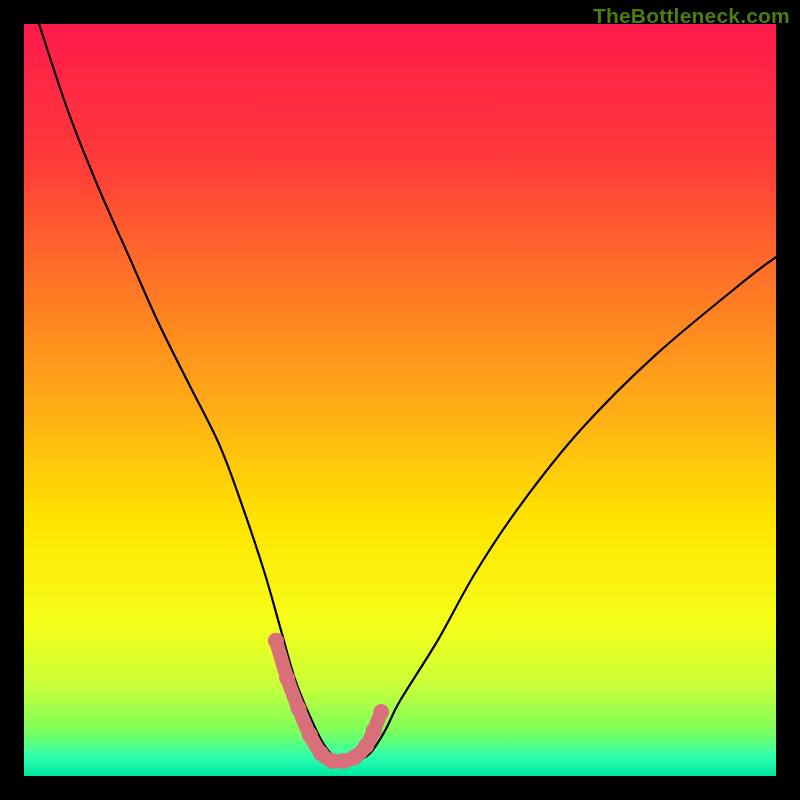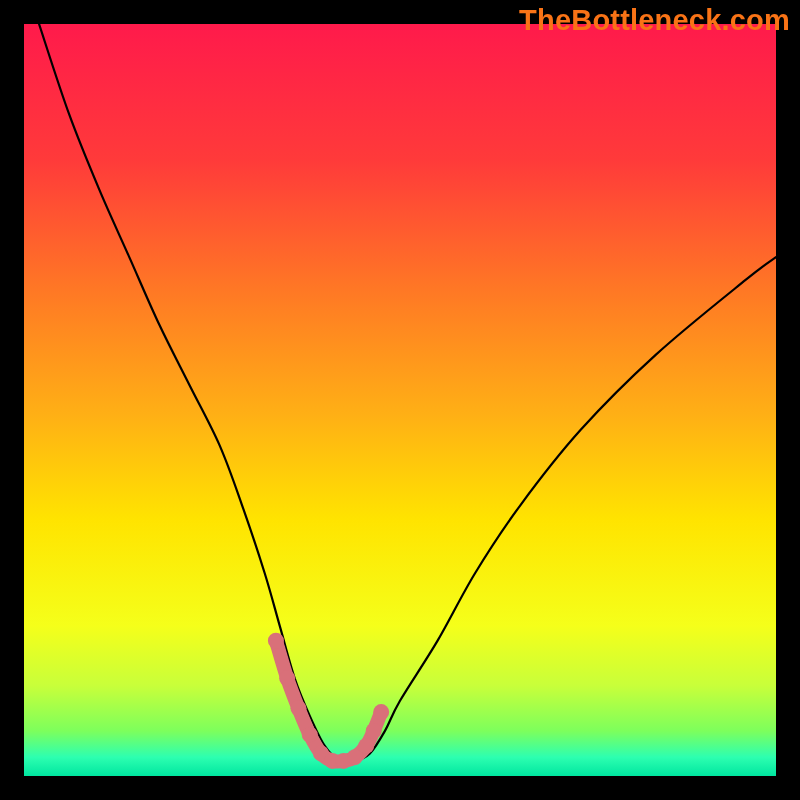--- a/index.html
+++ b/index.html
@@ -24,23 +24,23 @@
     position: absolute;
     left: 0;
     top: 0;
     width: 752px;
     height: 752px;
   }
   .watermark {
     position: absolute;
     top: 4px;
     right: 10px;
-    font-size: 29px;
+    font-size: 21px;
     font-weight: 600;
-    color: #f97316;
+    color: #4d7c0f;
     letter-spacing: 0.2px;
     user-select: none;
   }
   svg.curves {
     position: absolute;
     left: 0;
     top: 0;
     width: 752px;
     height: 752px;
   }

